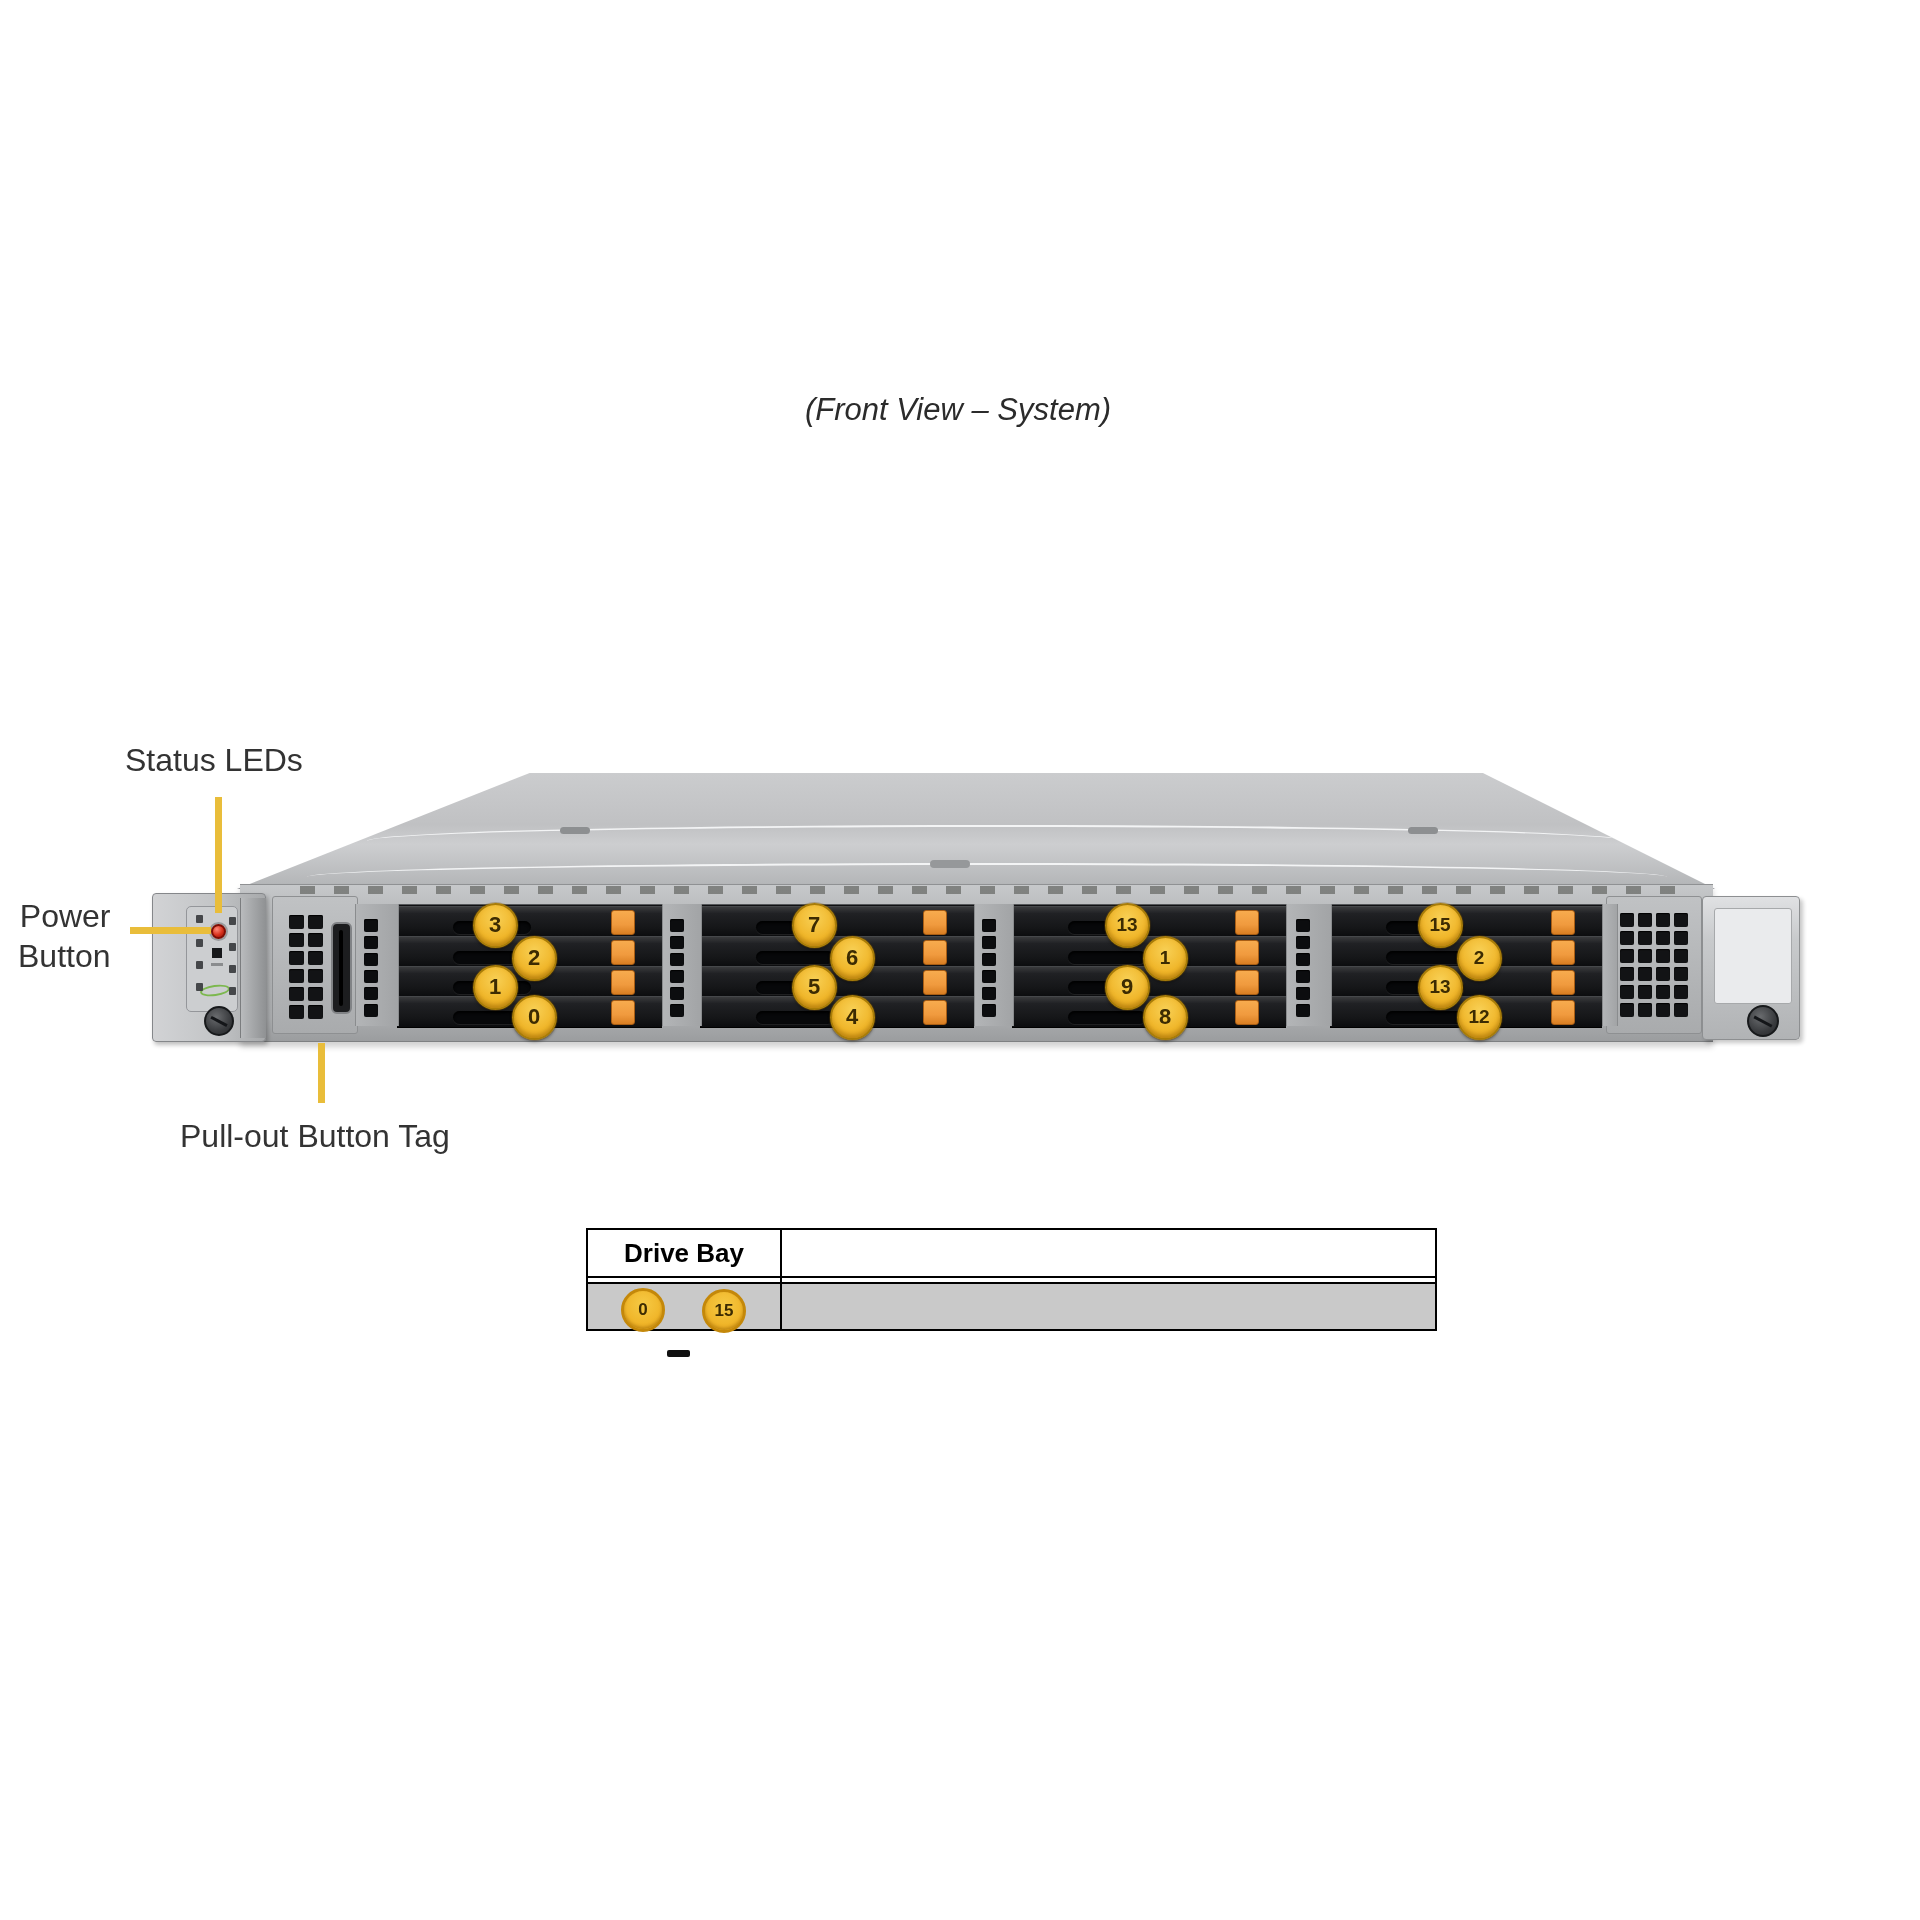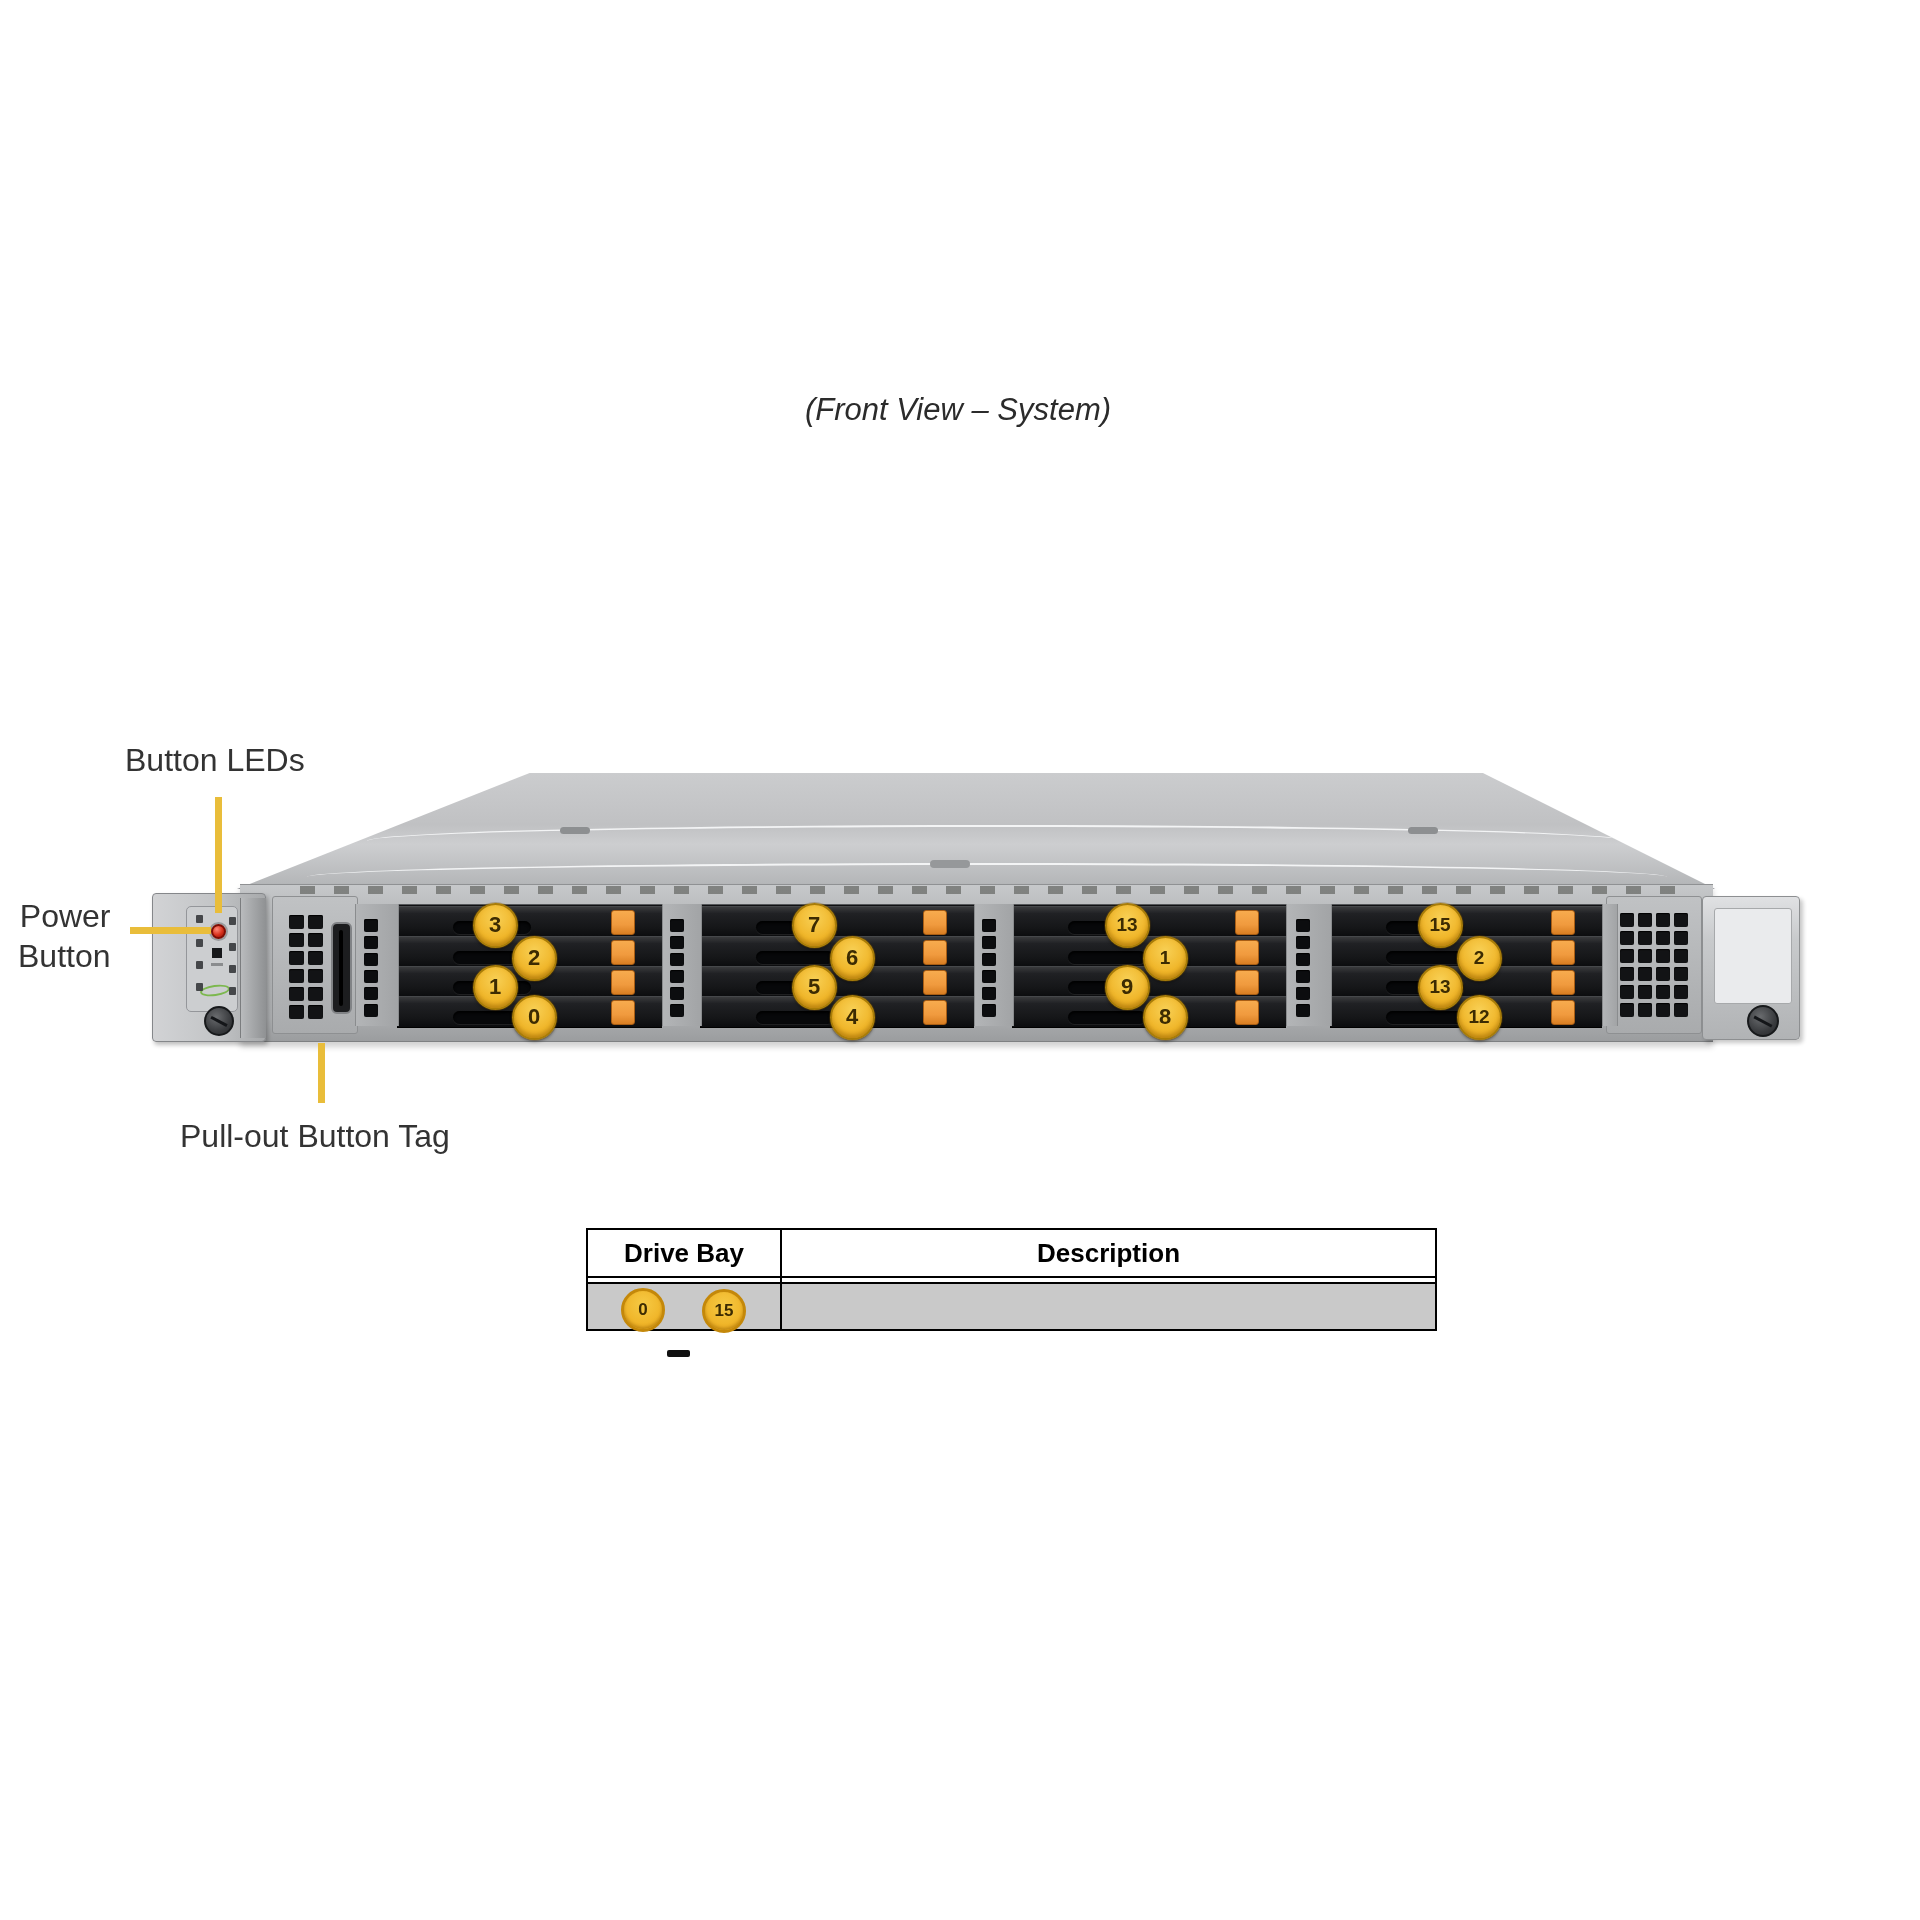--- a/index.html
+++ b/index.html
@@ -119,21 +119,21 @@
   .tbl-desc{position:absolute;left:212px;top:0;bottom:0;display:flex;align-items:center;
     font-size:26px;color:#111;white-space:pre;}
 </style>
 </head>
 <body>
 
 <div class="canvas">
 
   <div class="abs fig-caption">(Front View – System)</div>
 
-  <div class="abs callout co-status">Button LEDs</div>
+  <div class="abs callout co-status">Status LEDs</div>
   <div class="abs callout co-power">
     <div>Power</div>
     <div>Button</div>
   </div>
   <div class="abs callout co-tag">Pull-out Button Tag</div>
 
   <div class="abs leader lead-status"></div>
   <div class="abs leader lead-power"></div>
   <div class="abs leader lead-tag"></div>
 
@@ -162,21 +162,20 @@
   <div class="abs logo"></div>
   <div class="abs screw screw-l"></div>
 
   <div class="abs ear ear-right-body"></div>
   <div class="abs ear-right-label"></div>
   <div class="abs screw screw-r"></div>
 
   <div class="abs tbl">
     <div class="tbl-head">
       <div class="th th1">Drive Bay</div>
-      <div class="th th2">Description</div>
     </div>
     <div class="tbl-vline"></div>
     <div class="tbl-row">
       <div class="tbl-badge" style="left:33px;top:4px;">0</div>
       <div class="tbl-dash"></div>
       <div class="tbl-badge" style="left:114px;top:5px;">15</div>
     </div>
   </div>
 
 <div class="vent-cell" style="left: 289px; top: 915px; width: 15px; height: 14px; position: absolute;"></div>

